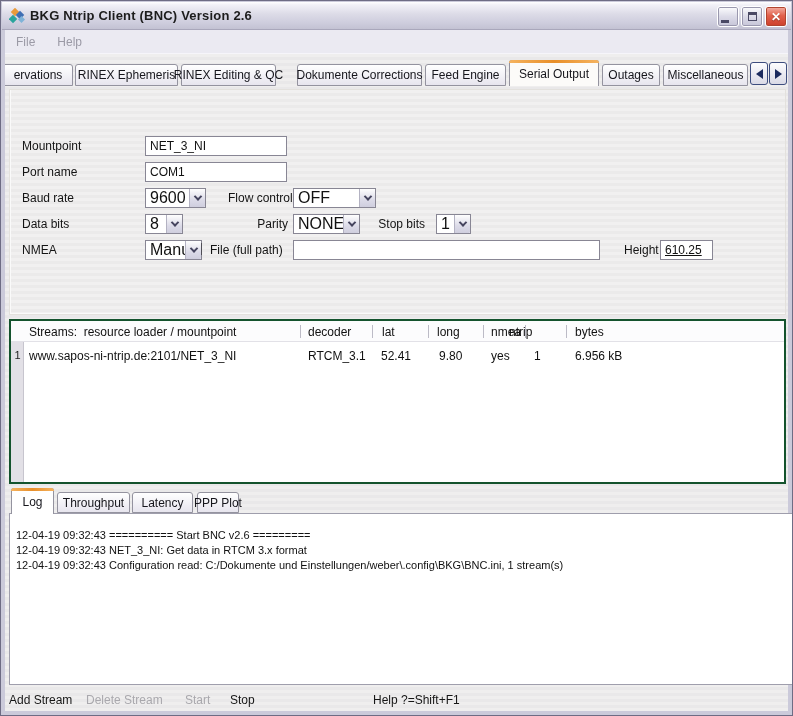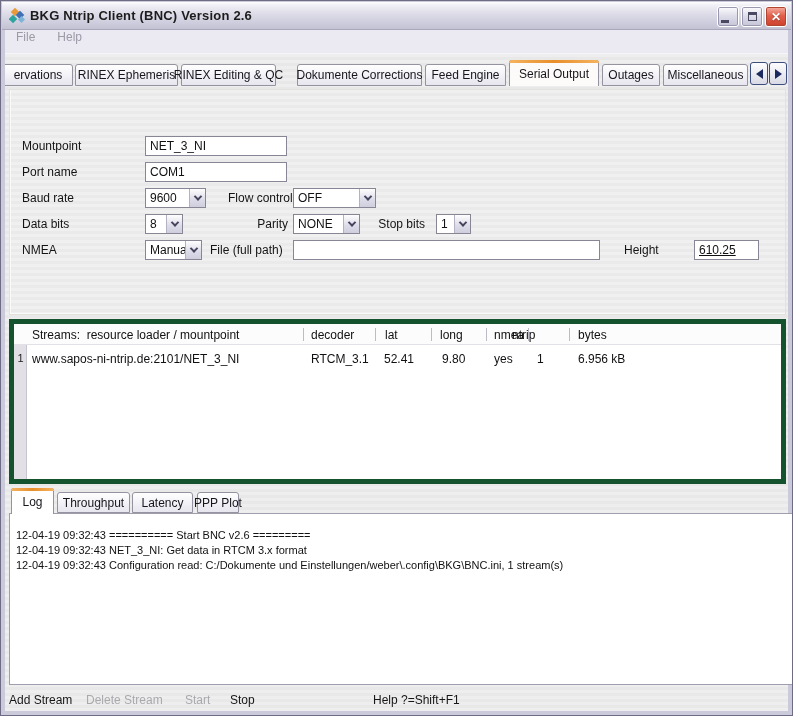--- a/index.html
+++ b/index.html
@@ -39,21 +39,21 @@
   .glyph-x { color:#fff; font-size:12px; font-weight:bold; line-height:1; text-shadow:0 1px 1px rgba(90,20,10,.5); }
 
   
   .body-bg {
     position:absolute; left:4px; right:4px; top:29px; bottom:4px;
     background:repeating-linear-gradient(180deg,#efeeee 0 3px,#e9e8e9 3px 6px);
   }
   .menubar {
     position:absolute; left:4px; right:4px; top:29px; height:24px;
     background:#ebeaf2; border-bottom:1px solid #f6f5fa;
-    display:flex; align-items:flex-start; gap:22px; padding-left:11px;
+    display:flex; align-items:center; gap:22px; padding-left:11px;
   }
   .menu-item { font-size:12px; color:#9b9aa6; cursor:default; }
 
   
   .tabbar { position:absolute; left:4px; right:4px; top:58px; height:28px; overflow:hidden; }
   .tab {
     position:absolute; top:5px; height:22px;
     background:linear-gradient(180deg,#ffffff,#f2f1f6 55%,#e7e5ee);
     border:1px solid #94939f; border-radius:3px 3px 0 0;
     display:flex; align-items:center; justify-content:center;
@@ -85,33 +85,33 @@
     box-shadow:inset 1px 0 0 #fafafa, inset 0 -1px 0 #fafafa;
   }
   .flabel { position:absolute; font-size:12px; color:#141414; line-height:20px; white-space:nowrap; }
   .txt {
     position:absolute; height:20px; border:1px solid #888694; background:#fff;
     font-family:"Liberation Sans", sans-serif; font-size:12px; color:#111; padding:0 4px; outline:none;
   }
   .combo {
     position:absolute; height:20px; border:1px solid #888694; background:#fff; cursor:pointer;
   }
-  .combo-value { position:absolute; left:4px; top:0; line-height:18px; font-size:12px; color:#111; white-space:nowrap; }
+  .combo-value { position:absolute; left:4px; top:0; line-height:18px; font-size:16px; color:#111; white-space:nowrap; }
   .combo-btn {
     position:absolute; right:0; top:0; bottom:0; width:16px;
     background:linear-gradient(180deg,#fefefe,#dcdbe8 60%,#cfcede);
     border-left:1px solid #b3b2c2; border-radius:0 1px 1px 0;
     display:flex; align-items:center; justify-content:center;
   }
   .chev { width:6px; height:6px; border-right:2px solid #45445e; border-bottom:2px solid #45445e; transform:rotate(45deg) translate(-1px,-1px); }
 
   
   .streams {
     position:absolute; left:8px; top:318px; width:777px; height:165px;
-    background:#fff; border:5px solid #14532d;
+    background:#fff; border:2px solid #14532d;
   }
   .gutter { position:absolute; left:0; top:0; bottom:0; width:13px; background:#e2e0e6; border-right:1px solid #c7c5ce; }
   .thead { position:absolute; left:0; right:0; top:0; height:21px; background:#fcfcfd; border-bottom:1px solid #e2e1e7; }
   .hmain { position:absolute; left:18px; top:4px; font-size:12px; color:#111; white-space:pre; }
   .hcol { position:absolute; top:4px; font-size:12px; color:#111; }
   .vsep { position:absolute; top:4px; height:13px; width:1px; background:#bcbbc6; }
   .trow { position:absolute; left:0; right:0; top:25px; height:21px; }
   .rownum { position:absolute; left:0; width:13px; top:3px; text-align:center; font-size:11px; color:#222; }
   .tcell { position:absolute; top:3px; font-size:12px; color:#111; white-space:nowrap; }
 
@@ -242,21 +242,21 @@
     <span class="flabel" style="left:12px; top:150px;">NMEA</span>
     <div class="combo" style="left:135px; top:150px; width:57px;">
       <span class="combo-value">Manual</span>
       <span class="combo-btn">
           <span class="chev"></span>
         </span>
     </div>
     <span class="flabel" style="left:200px; top:150px;">File (full path)</span>
     <input class="txt" style="left: 283px; top: 150px; width: 307px;" value="">
     <span class="flabel" style="left:614px; top:150px;">Height</span>
-    <input class="txt" style="left: 684px; top: 150px; width: 65px; text-decoration: underline;" value="610.25">
+    <input class="txt" style="left: 650px; top: 150px; width: 53px; text-decoration: underline;" value="610.25">
   </div>
 
   <div class="streams">
     <div class="gutter"></div>
     <div class="thead">
       <span class="hmain">Streams:  resource loader / mountpoint</span>
       <span class="vsep" style="left:289px;"></span>
       <span class="hcol" style="left:297px;">decoder</span>
       <span class="vsep" style="left:361px;"></span>
       <span class="hcol" style="left:371px;">lat</span>

